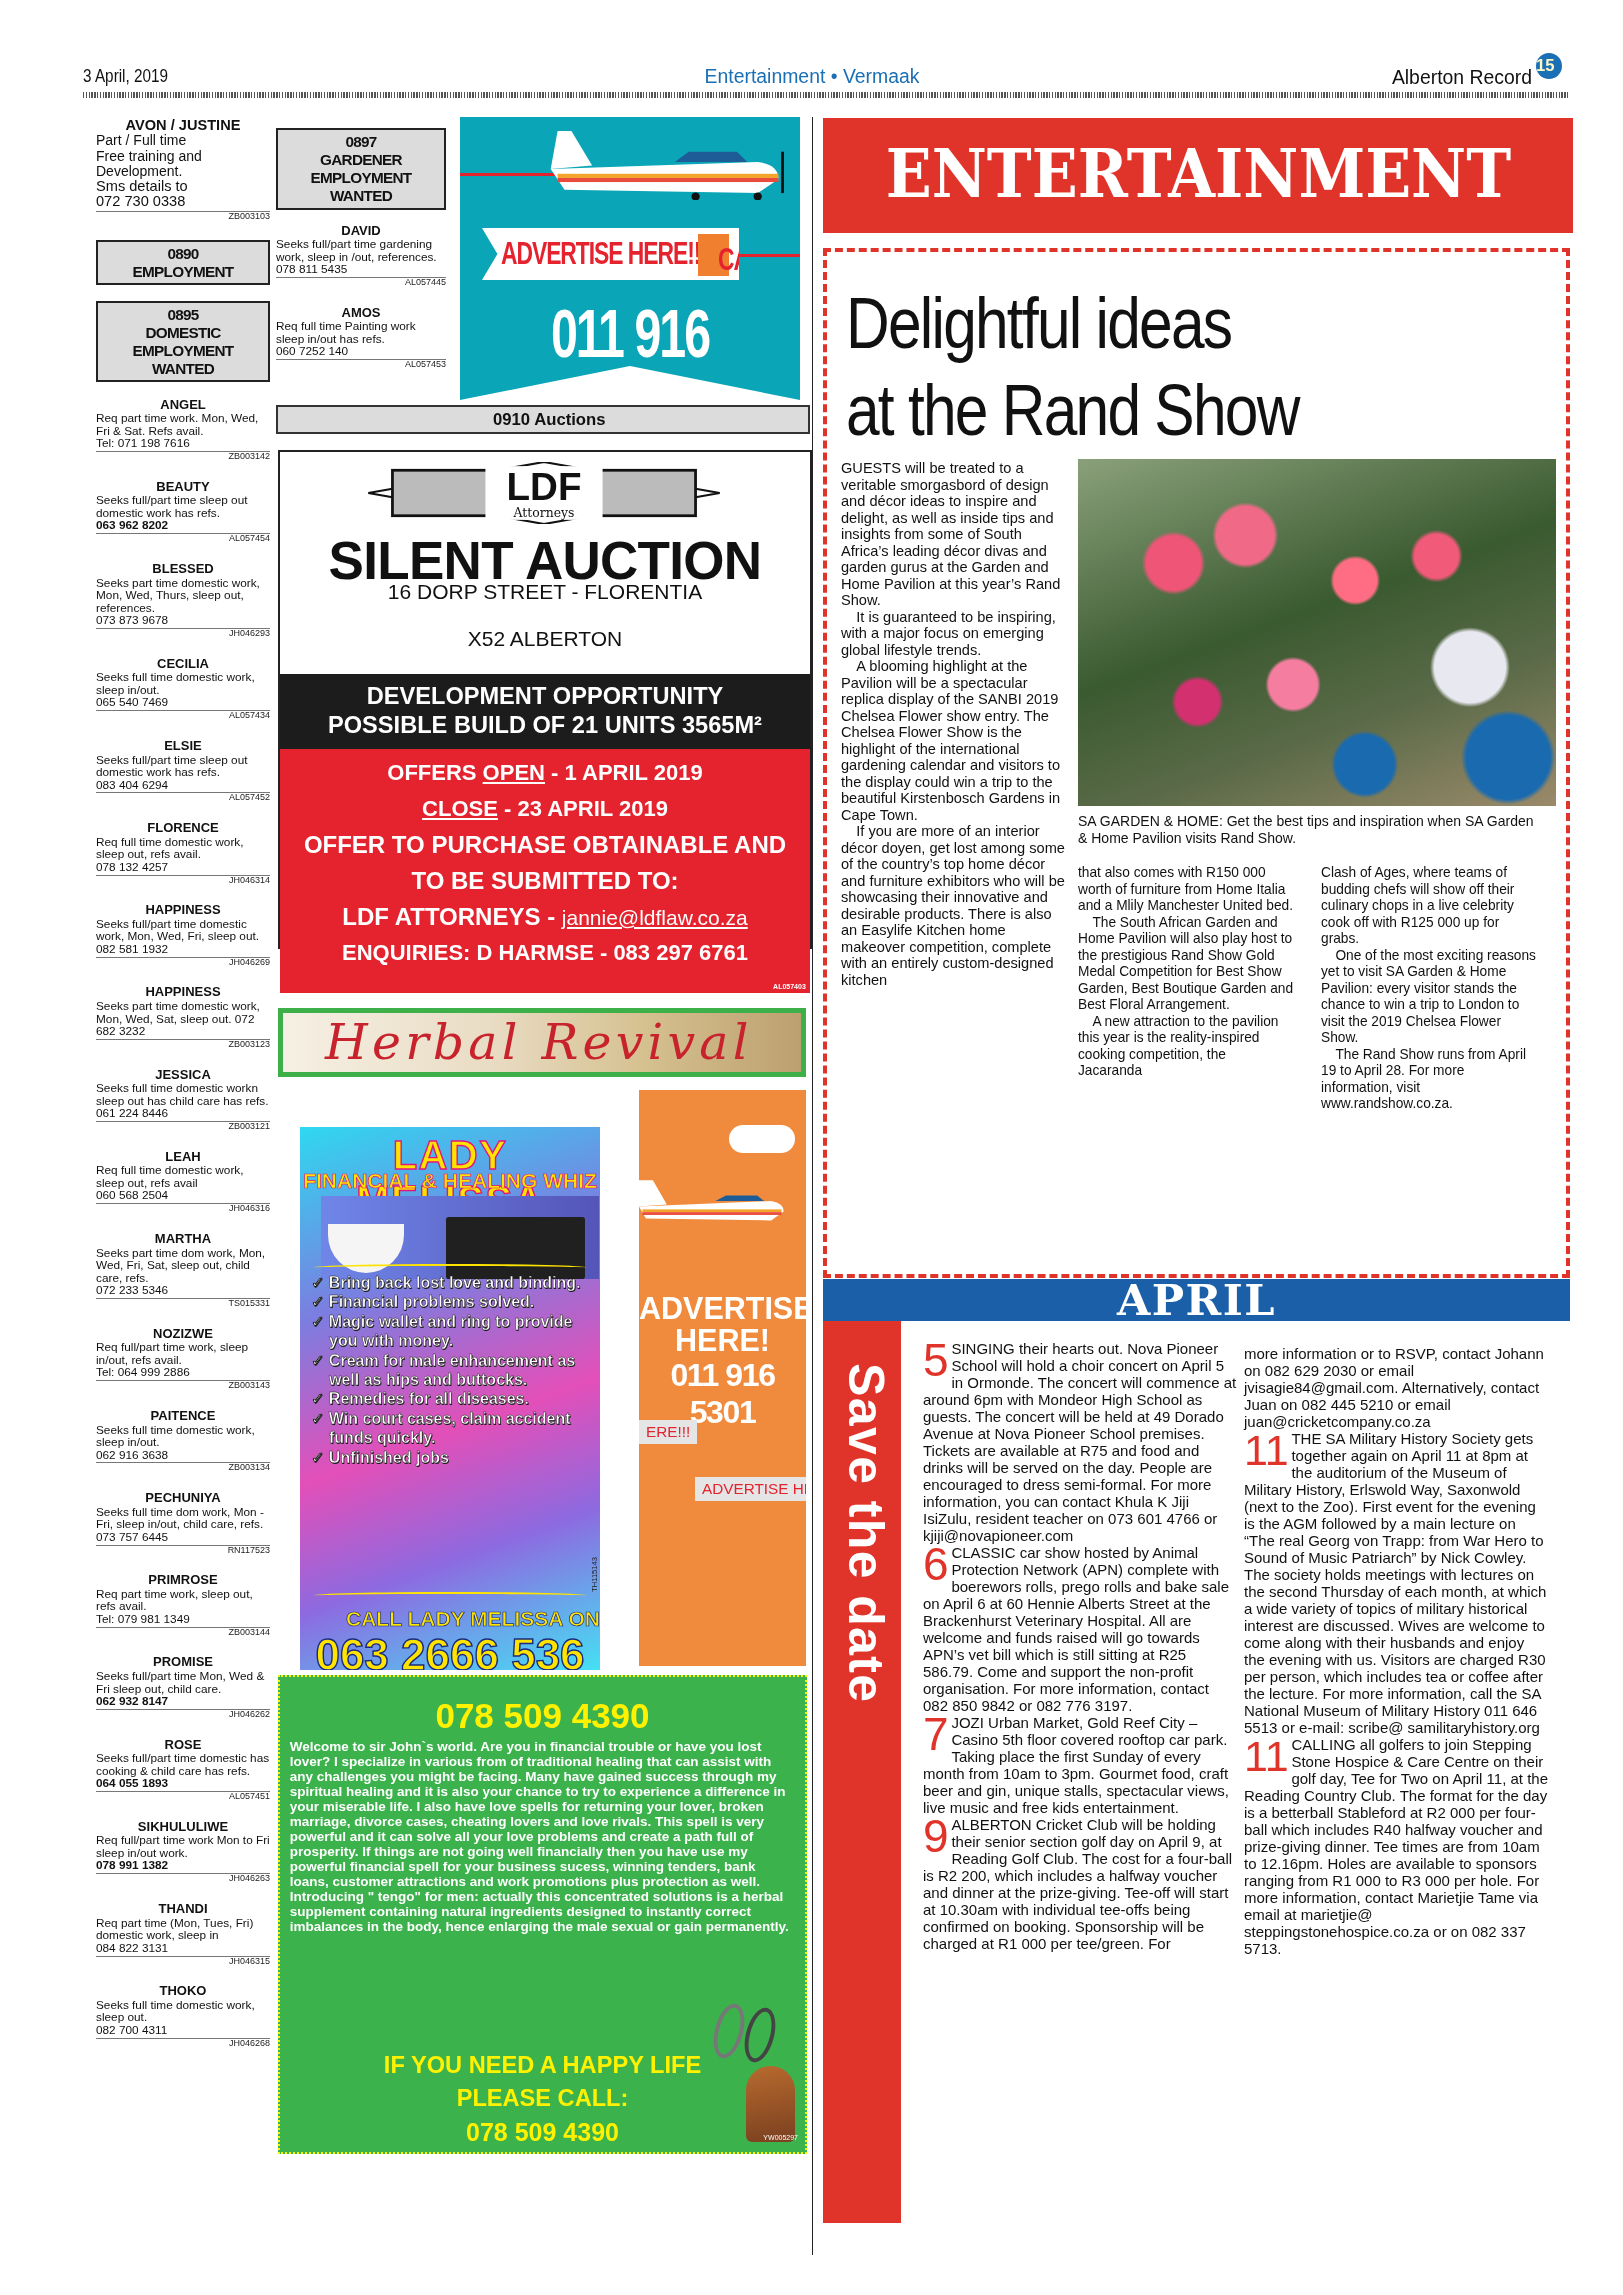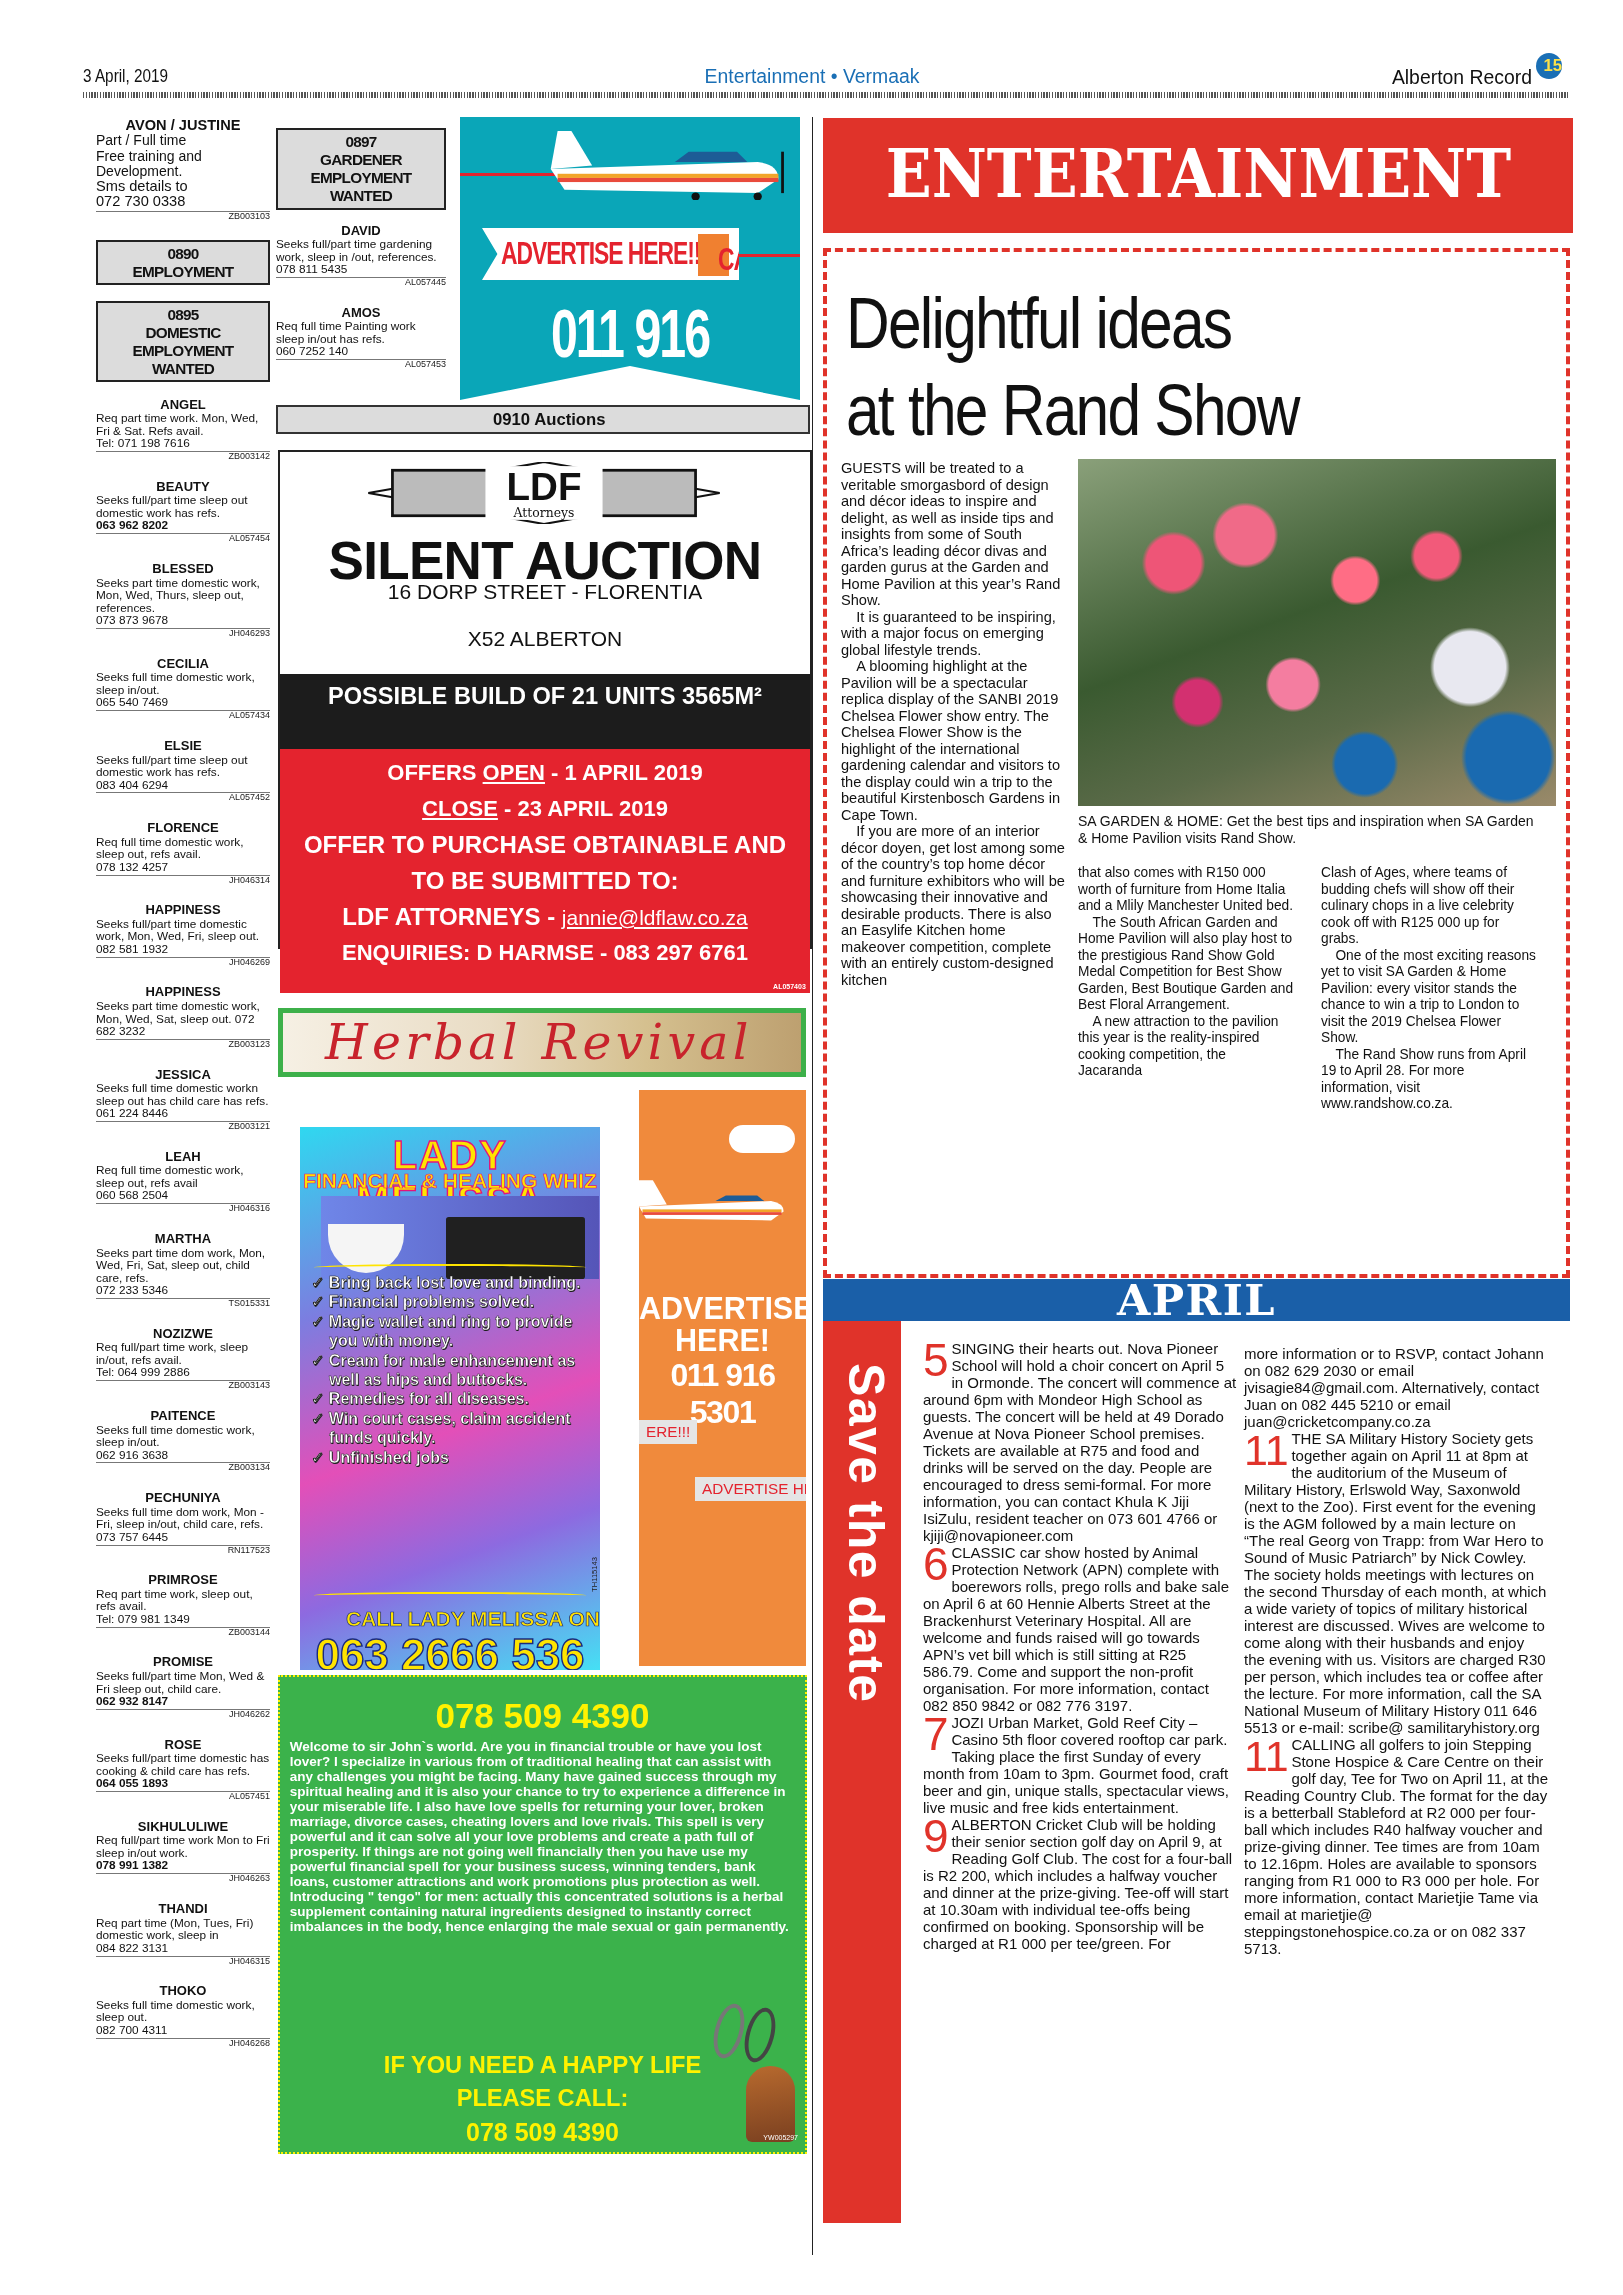--- a/index.html
+++ b/index.html
@@ -4,21 +4,21 @@
 <style>
   * { box-sizing: border-box; margin: 0; padding: 0; }
   html, body { width: 1624px; height: 2295px; background: #ffffff; overflow: hidden; }
   body { position: relative; font-family: "Liberation Sans", sans-serif; color: #111; }
   .abs { position: absolute; }
 
   
   .hdr-date { left: 83px; top: 66px; font-size: 18px; font-family: "Liberation Sans", sans-serif; transform: scaleX(0.85); transform-origin: left; }
   .hdr-section { left: 0; width: 1624px; text-align: center; top: 65px; font-size: 19.4px; color: #1a6fb5; }
   .hdr-pub { right: 92px; top: 66px; font-size: 19.4px; }
-  .hdr-page { right: 62px; top: 53px; width: 26px; height: 26px; border-radius: 50%; background: #1a6fb5; color: #fde047; font-weight: bold; font-size: 16.7px; text-align: right; line-height: 26px; }
+  .hdr-page { right: 62px; top: 53px; width: 26px; height: 26px; border-radius: 50%; background: #1a6fb5; color: #fef9c3; font-weight: bold; font-size: 16.7px; text-align: left; line-height: 26px; }
   .hdr-rule { left: 83px; top: 92px; width: 1485px; height: 5.6px;
     background: repeating-linear-gradient(90deg, #555 0 1.4px, #fff 1.4px 2.8px); }
 
   
   .col1 { left: 96px; top: 118px; width: 174px; }
   .col2 { left: 276px; top: 128px; width: 170px; }
   .cl-heading { text-align: center; font-weight: bold; font-size: 13px; line-height: 14.6px; }
   .cl-body { font-size: 11.8px; line-height: 12.5px; }
   .cl-phone-b { font-weight: bold; }
   .cl-ref { font-size: 9px; text-align: right; border-top: 0.7px solid #777; margin-top: 1.4px; line-height: 9.7px; margin-bottom: 18px; color:#222; }
@@ -313,20 +313,21 @@
     <polygon points="0,45 255,0 510,45 255,90" fill="#fff" stroke="#111" stroke-width="3"></polygon>
     <rect x="35" y="12" width="440" height="66" fill="#bbb" stroke="#111" stroke-width="4"></rect>
     <rect x="170" y="6" width="170" height="78" fill="#fff"></rect>
     <text x="255" y="55" text-anchor="middle" font-family="Liberation Sans, sans-serif" font-weight="bold" font-size="56" fill="#111">LDF</text>
     <text x="255" y="80" text-anchor="middle" font-family="DejaVu Serif, serif" font-size="18" fill="#111">Attorneys</text>
   </svg>
   <div class="ldf-title">SILENT AUCTION</div>
   <div class="ldf-addr" style="top:128px;">16 DORP STREET - FLORENTIA</div>
   <div class="ldf-addr" style="top:175px;">X52 ALBERTON</div>
   <div class="ldf-dark">
+    <div>DEVELOPMENT OPPORTUNITY</div>
     <div>POSSIBLE BUILD OF 21 UNITS 3565M²</div>
   </div>
   <div class="ldf-red">
     <div style="margin-top:5.6px;"><span>OFFERS </span><u>OPEN</u><span> - 1 APRIL 2019</span></div>
     <div><u>CLOSE</u><span> - 23 APRIL 2019</span></div>
     <div class="big">OFFER TO PURCHASE OBTAINABLE AND</div>
     <div class="big">TO BE SUBMITTED TO:</div>
     <div class="big"><span>LDF ATTORNEYS - </span><u style="font-weight:normal;font-size:21px;">jannie@ldflaw.co.za</u></div>
     <div>ENQUIRIES: D HARMSE - 083 297 6761</div>
     <span class="ldf-ref">AL057403</span>

